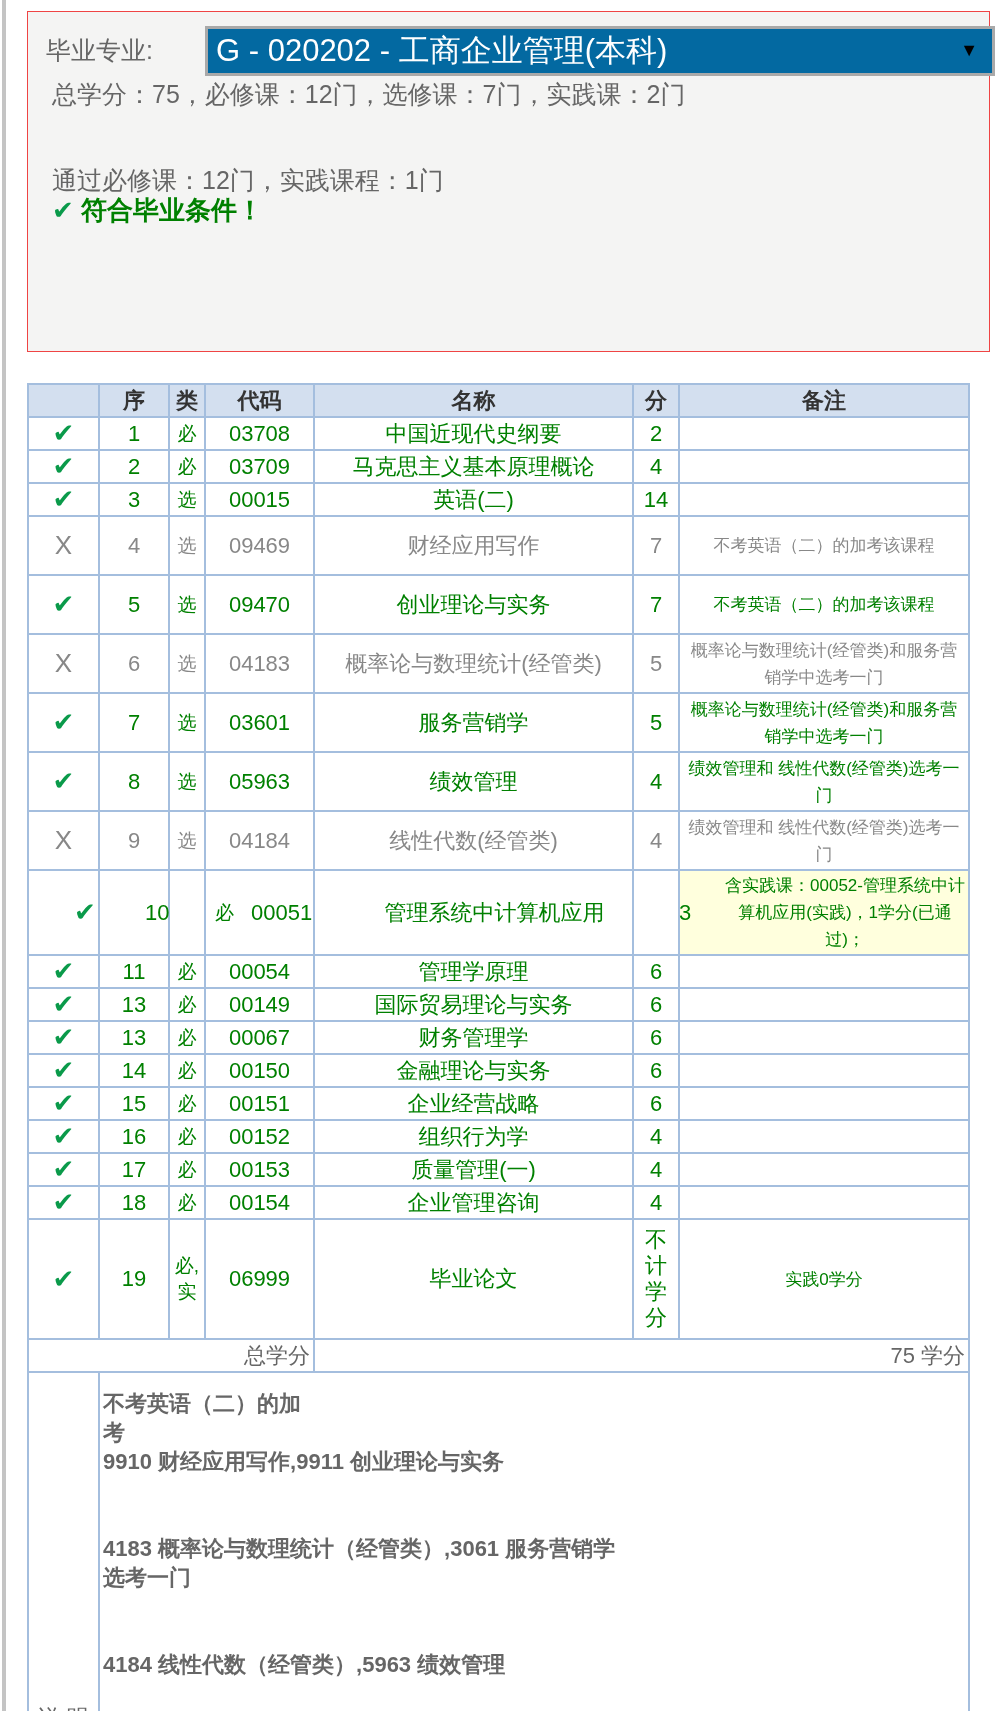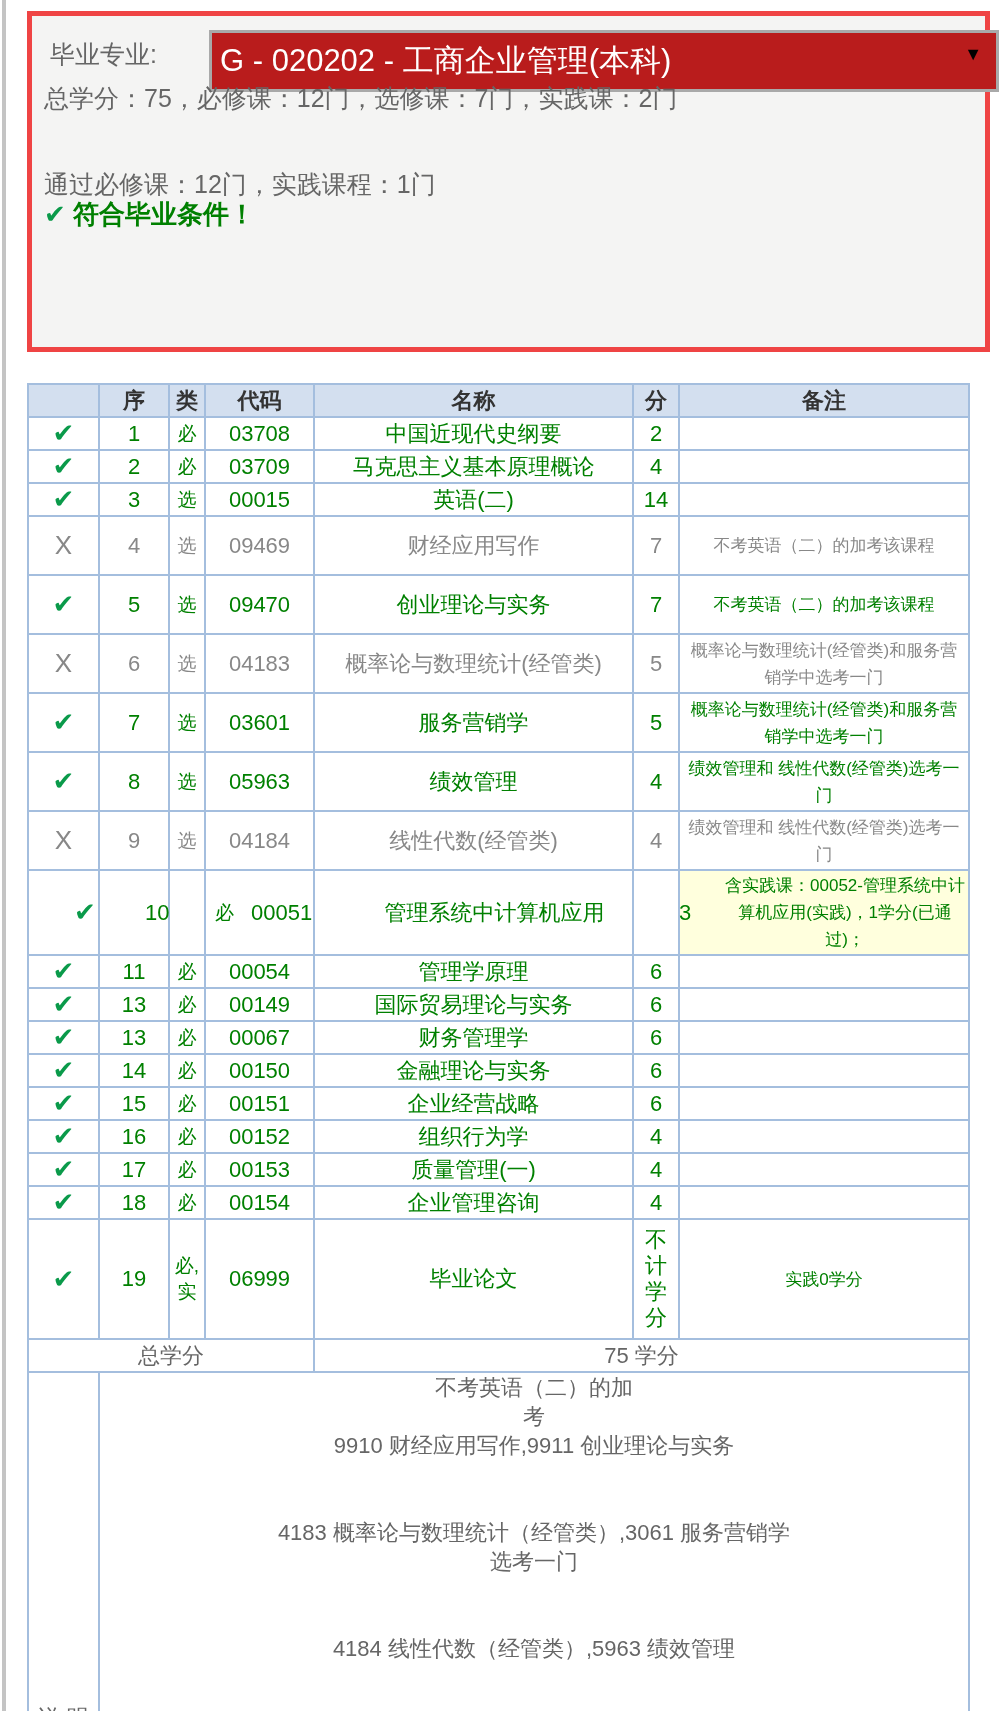--- a/index.html
+++ b/index.html
@@ -1,51 +1,51 @@
 <!DOCTYPE html>
 <html><head>
 <meta charset="utf-8">
 <style>
   html, body { margin:0; padding:0; background:#fff; }
   body { width:1007px; height:1711px; position:relative; overflow:hidden;
          font-family:"Liberation Sans","DejaVu Sans",sans-serif; color:#666; }
   .leftbar { position:absolute; left:2px; top:0; width:4px; height:1711px; background:#c4c4c4; }
   .panel { position:absolute; left:27px; top:11px; width:963px; height:341px;
-           background:#f4f4f3; border:5px solid #ef4444; box-sizing:border-box; }
+           background:#f4f4f3; border:1px solid #ef4444; box-sizing:border-box; }
   .major-row { position:absolute; left:18px; top:22px; display:flex; align-items:center; }
   .major-label { font-size:25px; color:#666; width:142px; }
-  .major-select { position:absolute; left:159px; top:-8px; width:790px; height:62px; box-sizing:border-box;
-                  background:#b91c1c; border:3px solid #a9a9a9; color:#fff; font-size:31px;
+  .major-select { position:absolute; left:159px; top:-8px; width:790px; height:50px; box-sizing:border-box;
+                  background:#0369a1; border:3px solid #a9a9a9; color:#fff; font-size:31px;
                   display:flex; align-items:center; padding-left:8px; cursor:pointer; }
   .major-select .arrow { position:absolute; right:14px; top:11px; color:#000; font-size:18px; }
-  .line { position:absolute; left:12px; font-size:25px; color:#666; white-space:nowrap; }
+  .line { position:absolute; left:24px; font-size:25px; color:#666; white-space:nowrap; }
   .ok { color:#008000; font-weight:bold; font-size:26px; }
   .ok .ck { color:#0a9a4a; }
 
   table.grid { position:absolute; left:27px; top:383px; width:941px; border-collapse:collapse;
                table-layout:fixed; font-size:22px; }
   table.grid td, table.grid th { border:2px solid #a4bede; padding:0 3px; text-align:center; vertical-align:middle; }
   table.grid th { background:#d3dfef; color:#333; font-weight:bold; height:31px; font-size:22px; }
   tr.pass td { color:#008000; }
   tr.fail td { color:#888; }
   td.name, td.note { text-align:left; }
   td.note { font-size:17px; line-height:27px; }
   td.status { font-size:26px; }
   tr.pass td.status { color:#0a9a4a; }
   td.kind { font-size:19px; padding:0; }
   td.hl { background:#ffffdd; }
   tr.h1 td { height:31px; }
   tr.h2 td { height:57px; }
   tr.h3 td { height:83px;padding-left:45px; }
   tr.h4 td { height:118px; }
   td.vert { line-height:26px; }
-  tr.total td { color:#666; height:31px; font-size:22px; }
+  tr.total td { color:#666; height:31px; font-size:22px;text-align:right; }
   tr.desc td { color:#666; font-size:22px; vertical-align:top; }
   td.desc-label { vertical-align:top !important; }
-  .desc-text { line-height:29px; text-align:center; white-space:pre-line; padding-top:0; }
+  .desc-text { line-height:29px; text-align:left; white-space:pre-line; padding-top:16px;font-weight:bold; }
 </style>
 </head>
 <body>
 
 <div class="leftbar"></div>
 
 <div class="panel">
   <div class="major-row">
     <span class="major-label">毕业专业:</span>
     <div class="major-select">

